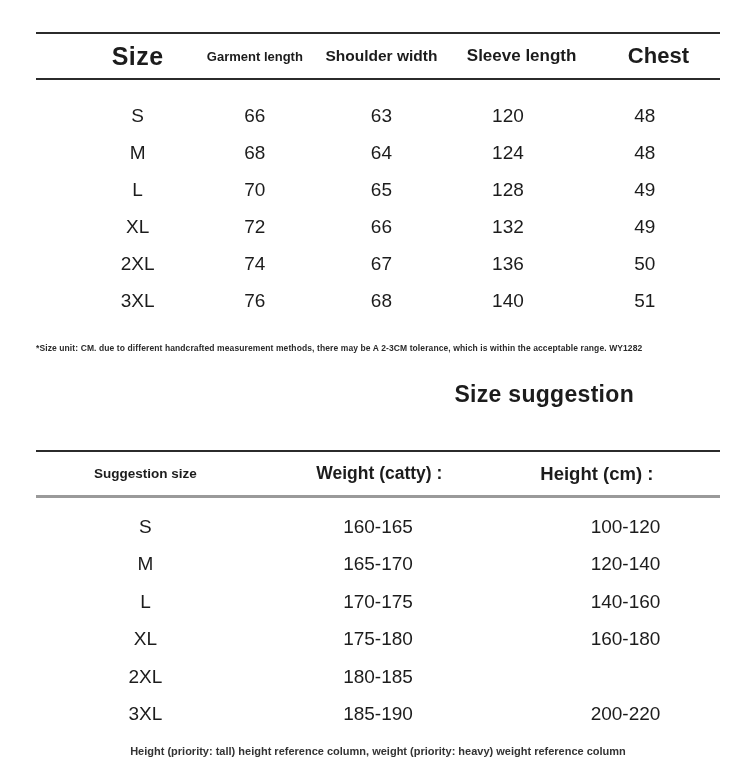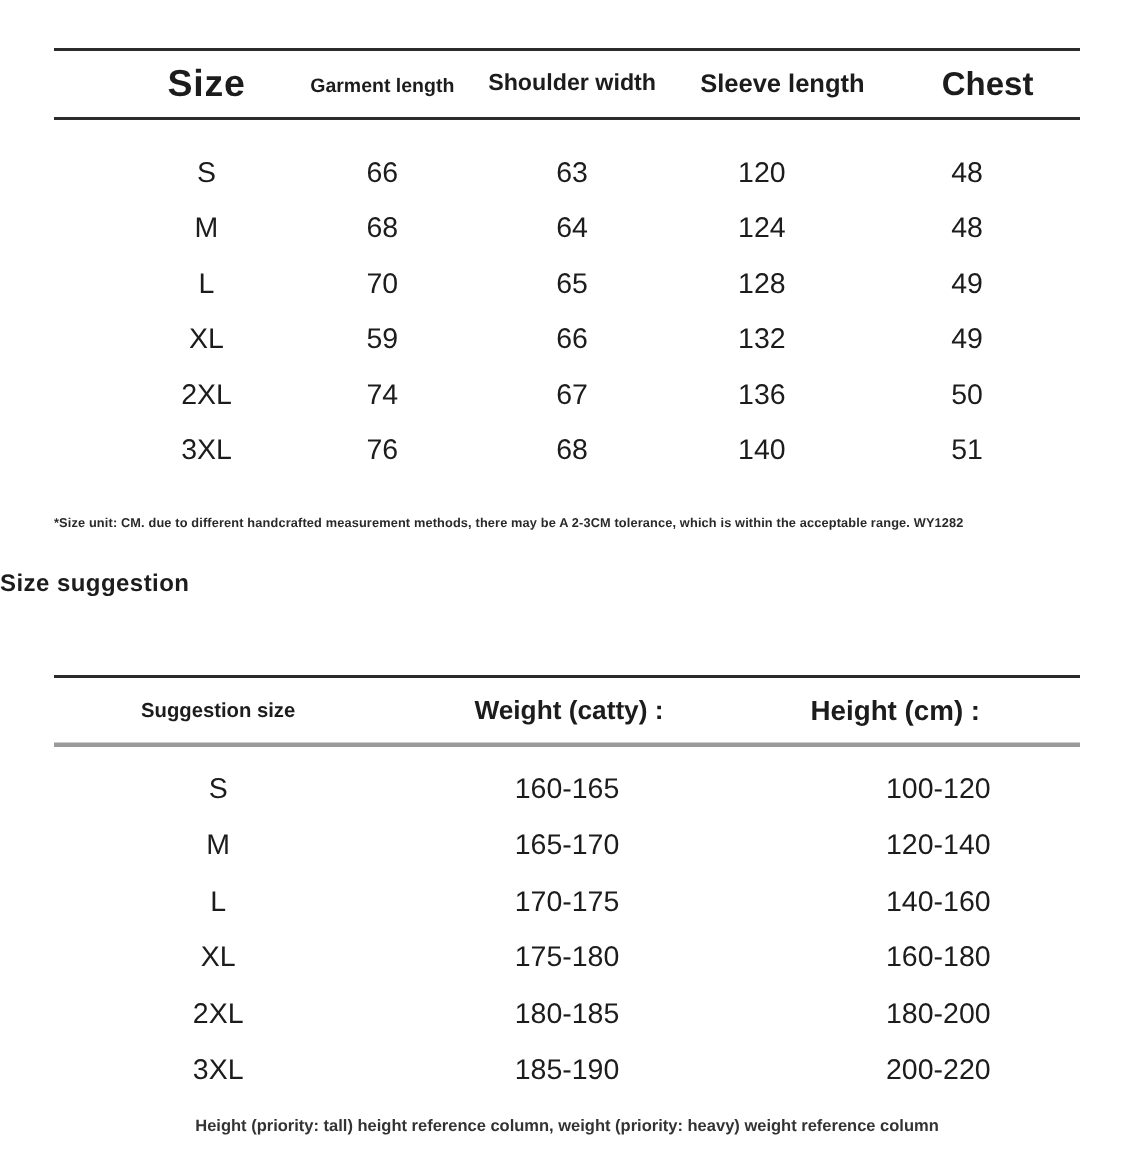--- a/index.html
+++ b/index.html
@@ -42,22 +42,22 @@
     font-size: 8.5px;
     font-weight: 700;
     color: #2a2a2a;
     letter-spacing: 0.1px;
   }
 
   
   .section-title {
     position: absolute;
     top: 381px; left: 0; width: 634px;
-    text-align: left;
-    font-size: 16px;
+    text-align: right;
+    font-size: 23px;
     font-weight: 700;
     letter-spacing: 0.3px;
   }
 
   
   .t2 { top: 450px; }
   .t2 .hdr {
     height: 43px;
     border-top: 2px solid #2b2b2b;
     border-bottom: 3px solid #9a9a9a;
@@ -108,21 +108,21 @@
     </div>
     <div class="row">
       <div class="cell c1">L</div>
       <div class="cell c2">70</div>
       <div class="cell c3">65</div>
       <div class="cell c4">128</div>
       <div class="cell c5">49</div>
     </div>
     <div class="row">
       <div class="cell c1">XL</div>
-      <div class="cell c2">59</div>
+      <div class="cell c2">72</div>
       <div class="cell c3">66</div>
       <div class="cell c4">132</div>
       <div class="cell c5">49</div>
     </div>
     <div class="row">
       <div class="cell c1">2XL</div>
       <div class="cell c2">74</div>
       <div class="cell c3">67</div>
       <div class="cell c4">136</div>
       <div class="cell c5">50</div>
@@ -163,21 +163,20 @@
       <div class="cell c3">140-160</div>
     </div>
     <div class="row">
       <div class="cell c1">XL</div>
       <div class="cell c2">175-180</div>
       <div class="cell c3">160-180</div>
     </div>
     <div class="row">
       <div class="cell c1">2XL</div>
       <div class="cell c2">180-185</div>
-      <div class="cell c3">180-200</div>
     </div>
     <div class="row">
       <div class="cell c1">3XL</div>
       <div class="cell c2">185-190</div>
       <div class="cell c3">200-220</div>
     </div>
   </div>
   <div class="footnote2">Height (priority: tall) height reference column, weight (priority: heavy) weight reference column</div>
 </div>
 

